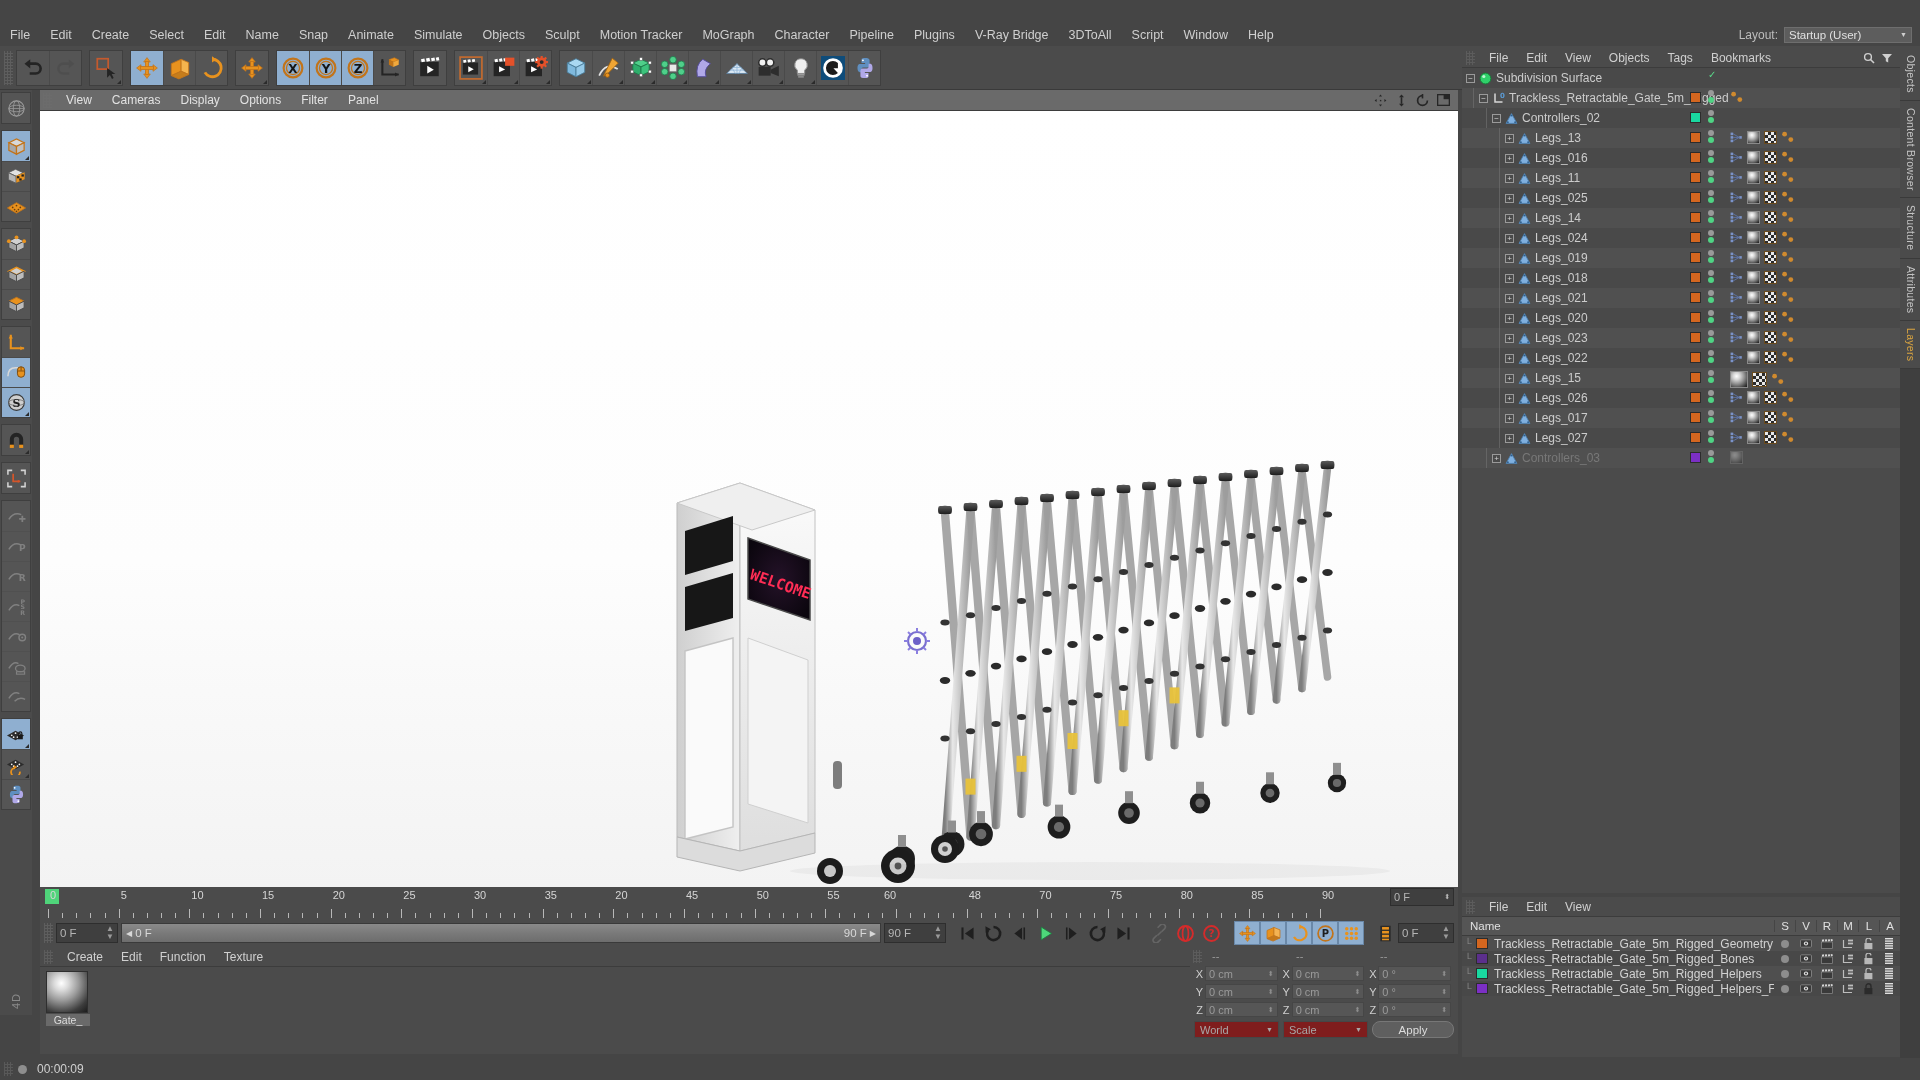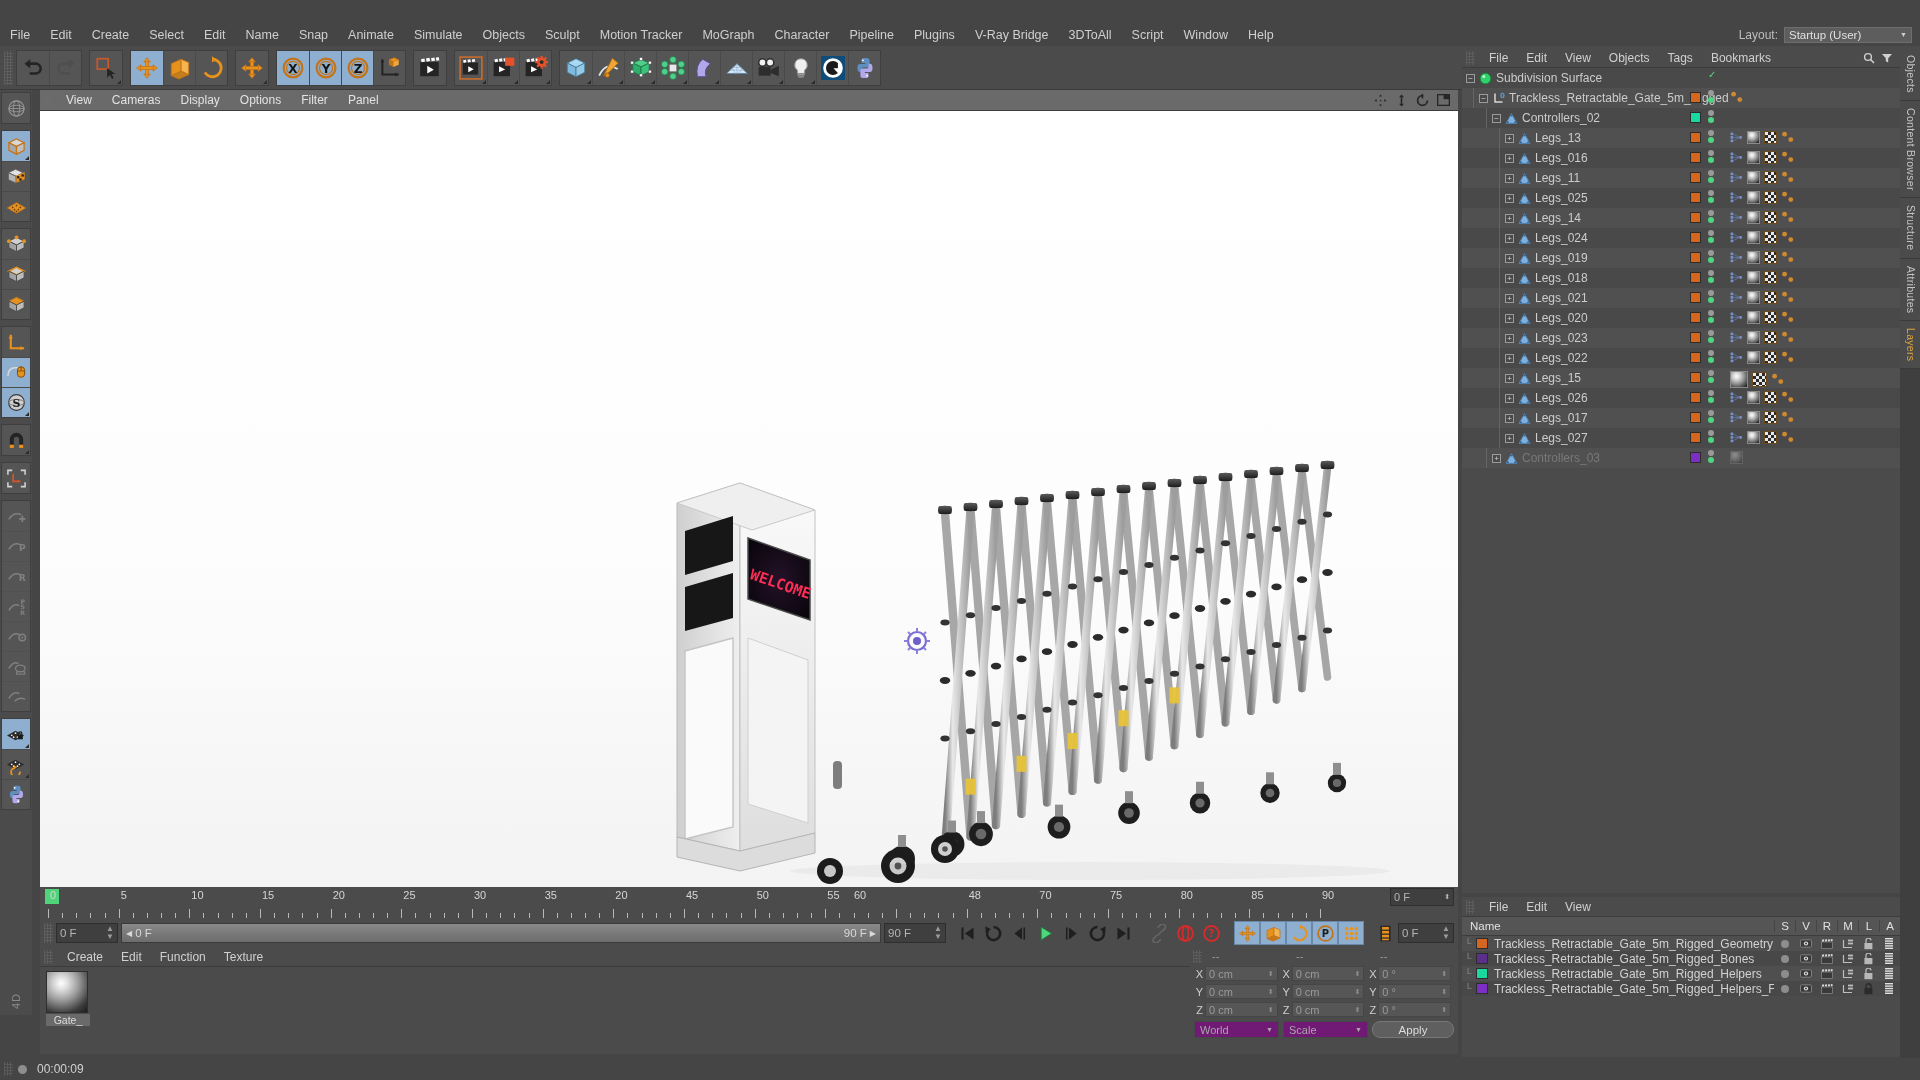--- a/index.html
+++ b/index.html
@@ -160,21 +160,21 @@
   .co-row { display:flex; align-items:center; height:17px; margin-bottom:1px; }
   .co-ax { width:11px; font-size:11px; color:#cfcfcf; text-align:center; }
   .co-in {
     flex:1; height:15px; background:#565656; border:1px solid #464646;
     color:#9a9a9a; font-size:11px; padding:0 3px; display:flex; align-items:center;
     margin-right:3px;
   }
   .co-in .sp { margin-left:auto; font-size:7px; color:#8d8d8d; }
   .co-bot { display:flex; align-items:center; gap:4px; padding:2px 4px 0 4px; }
   .co-sel {
-    flex:1; height:17px; background:#701a75; border:1px solid #464646; color:#a8a8a8;
+    flex:1; height:17px; background:#7f1d1d; border:1px solid #464646; color:#a8a8a8;
     font-size:11px; display:flex; align-items:center; padding:0 5px; justify-content:space-between;
   }
   .co-apply {
     width:82px; height:17px; background:#5f5f5f; border:1px solid #777; border-radius:8px;
     color:#dcdcdc; font-size:11.5px; display:flex; align-items:center; justify-content:center;
   }
 
   
   .statusbar {
     position:absolute; left:0; top:1058px; width:1920px; height:22px; background:#454545;
@@ -1188,21 +1188,21 @@
         <div class="tl-lab" style="left: 504.667px;">35</div>
         <div class="tl-tick tl-major" style="left: 502.667px;"></div>
         <div class="tl-lab" style="left: 575.333px;">20</div>
         <div class="tl-tick tl-major" style="left: 573.333px;"></div>
         <div class="tl-lab" style="left: 646px;">45</div>
         <div class="tl-tick tl-major" style="left: 644px;"></div>
         <div class="tl-lab" style="left: 716.667px;">50</div>
         <div class="tl-tick tl-major" style="left: 714.667px;"></div>
         <div class="tl-lab" style="left: 787.333px;">55</div>
         <div class="tl-tick tl-major" style="left: 785.333px;"></div>
-        <div class="tl-lab" style="left: 814px;">60</div>
+        <div class="tl-lab" style="left: 844px;">60</div>
         <div class="tl-tick tl-major" style="left: 856px;"></div>
         <div class="tl-lab" style="left: 928.667px;">48</div>
         <div class="tl-tick tl-major" style="left: 926.667px;"></div>
         <div class="tl-lab" style="left: 999.333px;">70</div>
         <div class="tl-tick tl-major" style="left: 997.333px;"></div>
         <div class="tl-lab" style="left: 1070px;">75</div>
         <div class="tl-tick tl-major" style="left: 1068px;"></div>
         <div class="tl-lab" style="left: 1140.67px;">80</div>
         <div class="tl-tick tl-major" style="left: 1138.67px;"></div>
         <div class="tl-lab" style="left: 1211.33px;">85</div>

